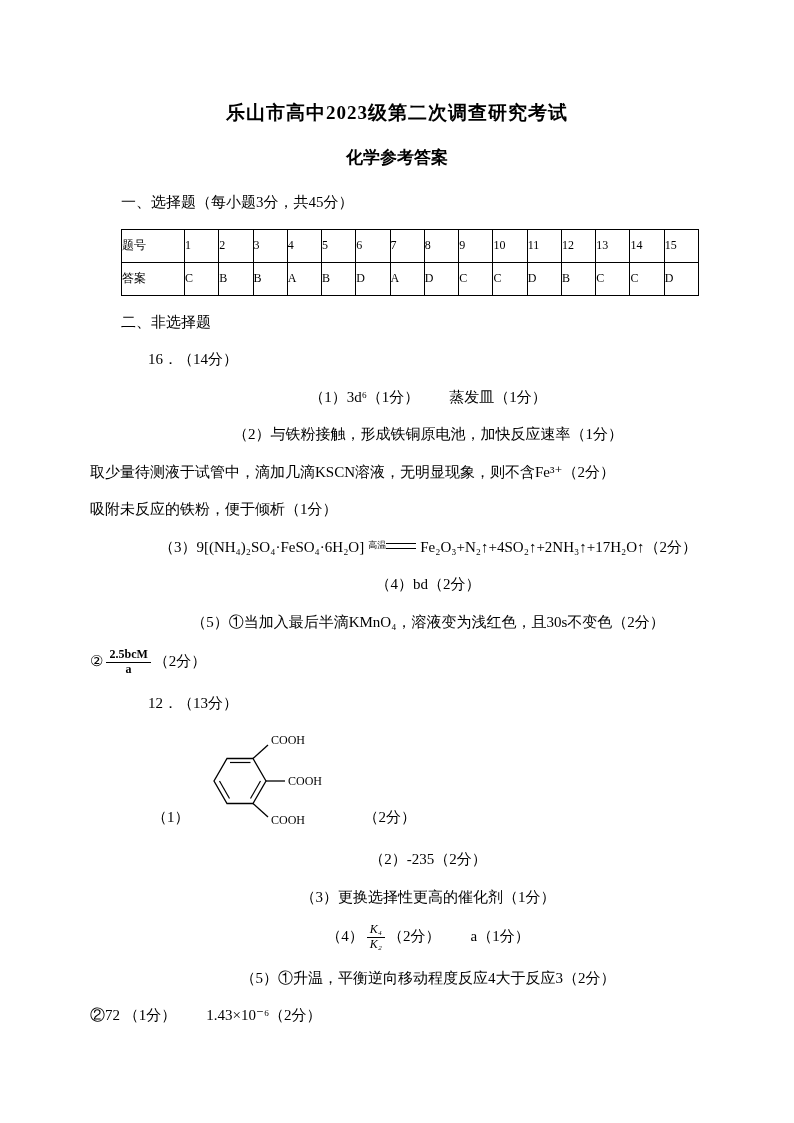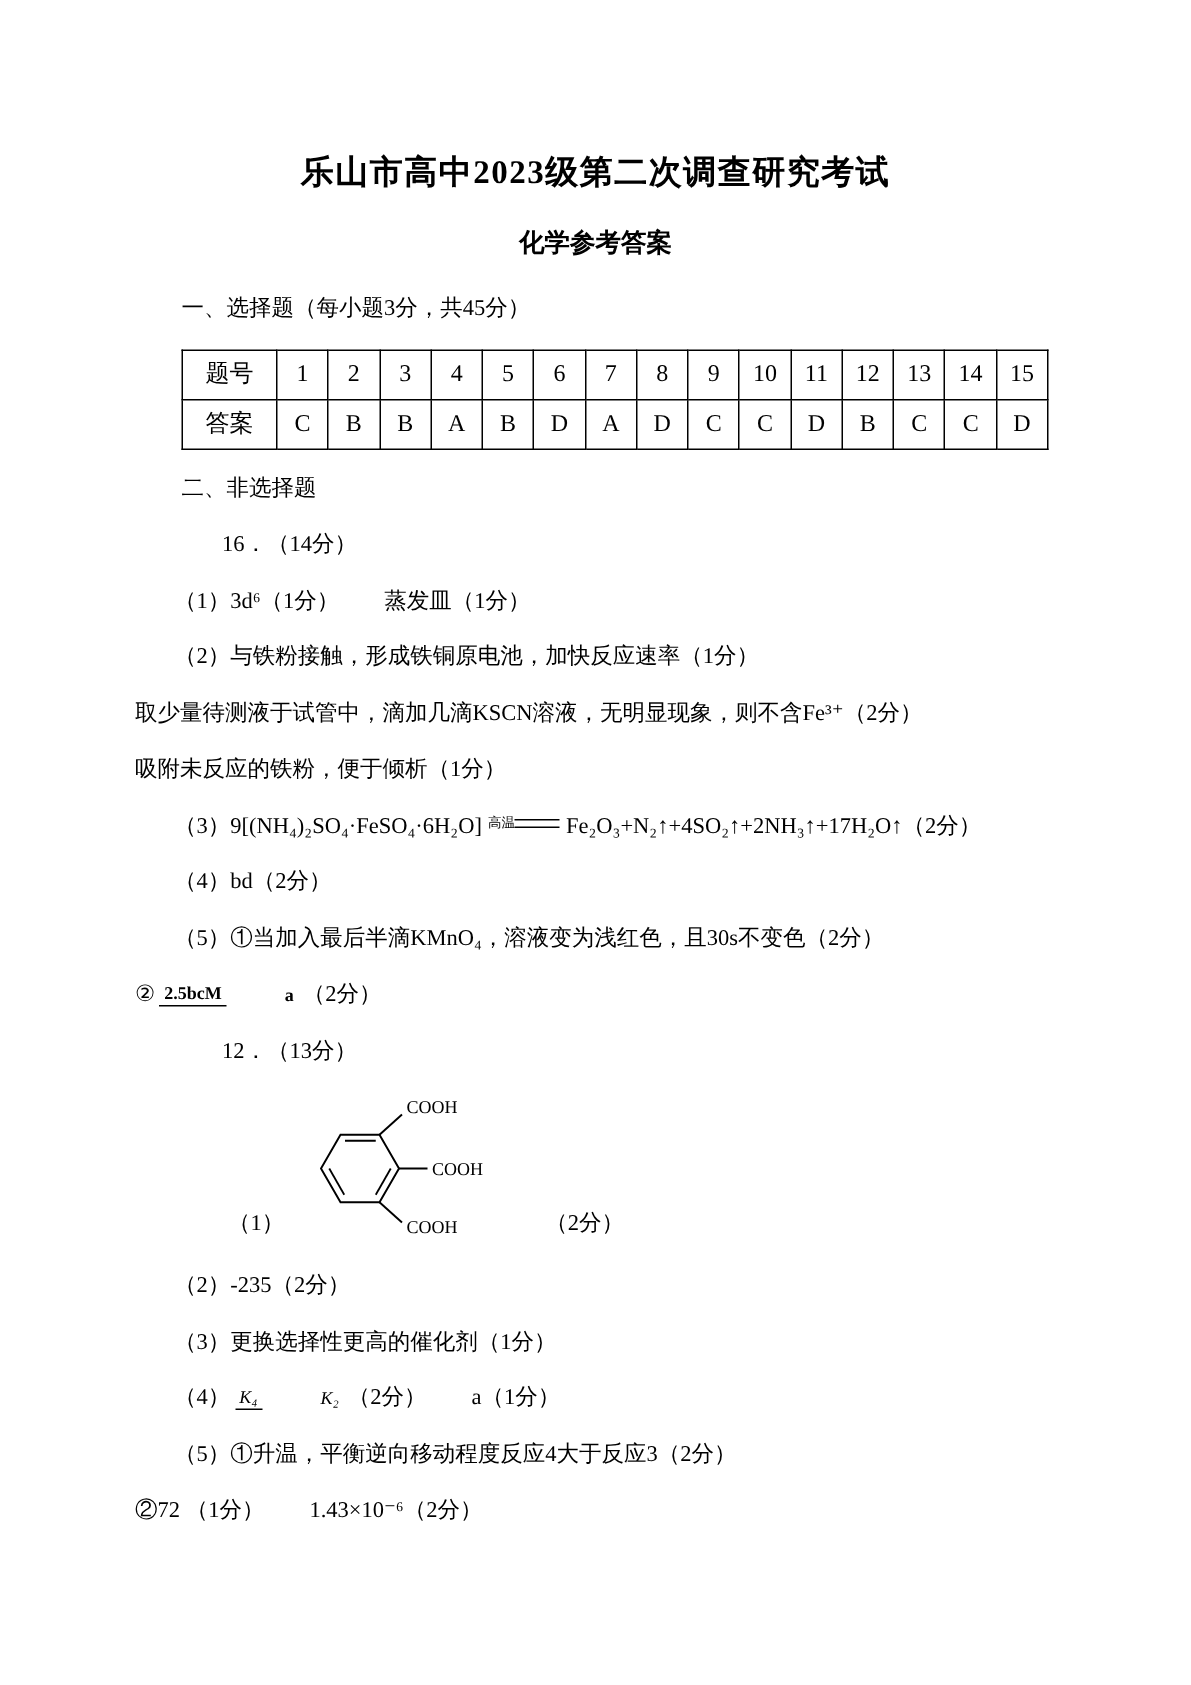--- a/index.html
+++ b/index.html
@@ -10,50 +10,50 @@
     padding: 100px 90px 0 90px;
     font-family: "Liberation Serif", "DejaVu Serif", serif;
     color: #000;
     font-size: 15px;
     position: relative;
     overflow: hidden;
     background: #fff;
   }
   .doc-title {
     text-align: center;
-    font-size: 22px;
+    font-size: 19px;
     font-weight: bold;
     margin: 0 0 20px 0;
     letter-spacing: 1px;
   }
   .doc-subtitle {
     text-align: center;
     font-size: 17px;
     font-weight: bold;
     margin: 0 0 22px 0;
   }
   p { margin: 15px 0; line-height: 1.5; }
   .base   { margin-left: 31px; }
   .qtitle { margin-left: 58px; }
-  .item   { margin-left: 26px; }
+  .item   { margin-left: 62px; text-align: center; }
   .cont   { }
 
   table.answers {
     border-collapse: collapse;
     margin-left: 31px;
     width: 578px;
     table-layout: fixed;
     margin-top: 8px;
     margin-bottom: 14px;
   }
   table.answers td {
     border: 1px solid #000;
-    text-align: center;
+    text-align: left;
     height: 32px;
-    font-size: 16px;
+    font-size: 12px;
     padding: 0;
   }
   table.answers td.hdr { width: 62px; }
 
   
   .eq-stack {
     display: inline-flex;
     align-items: center;
     vertical-align: middle;
     margin: 0 4px;
@@ -64,27 +64,26 @@
   .eq-lines {
     width: 30px;
     height: 4px;
     border-top: 1px solid #000;
     border-bottom: 1px solid #000;
   }
 
   
   .frac {
     display: inline-flex;
-    flex-direction: row;
+    flex-direction: column;
     align-items: center;
     vertical-align: middle;
     font-size: 12px;
     margin: 0 3px;
     line-height: 1.15;
-    gap: 36px;
   }
   .frac .num { border-bottom: 1px solid #000; padding: 0 3px; }
   .frac .den { padding: 0 3px; }
   .bold { font-weight: bold; }
   .ital { font-style: italic; }
 
   .structure-row {
     margin-left: 62px;
     display: flex;
     align-items: flex-end;

